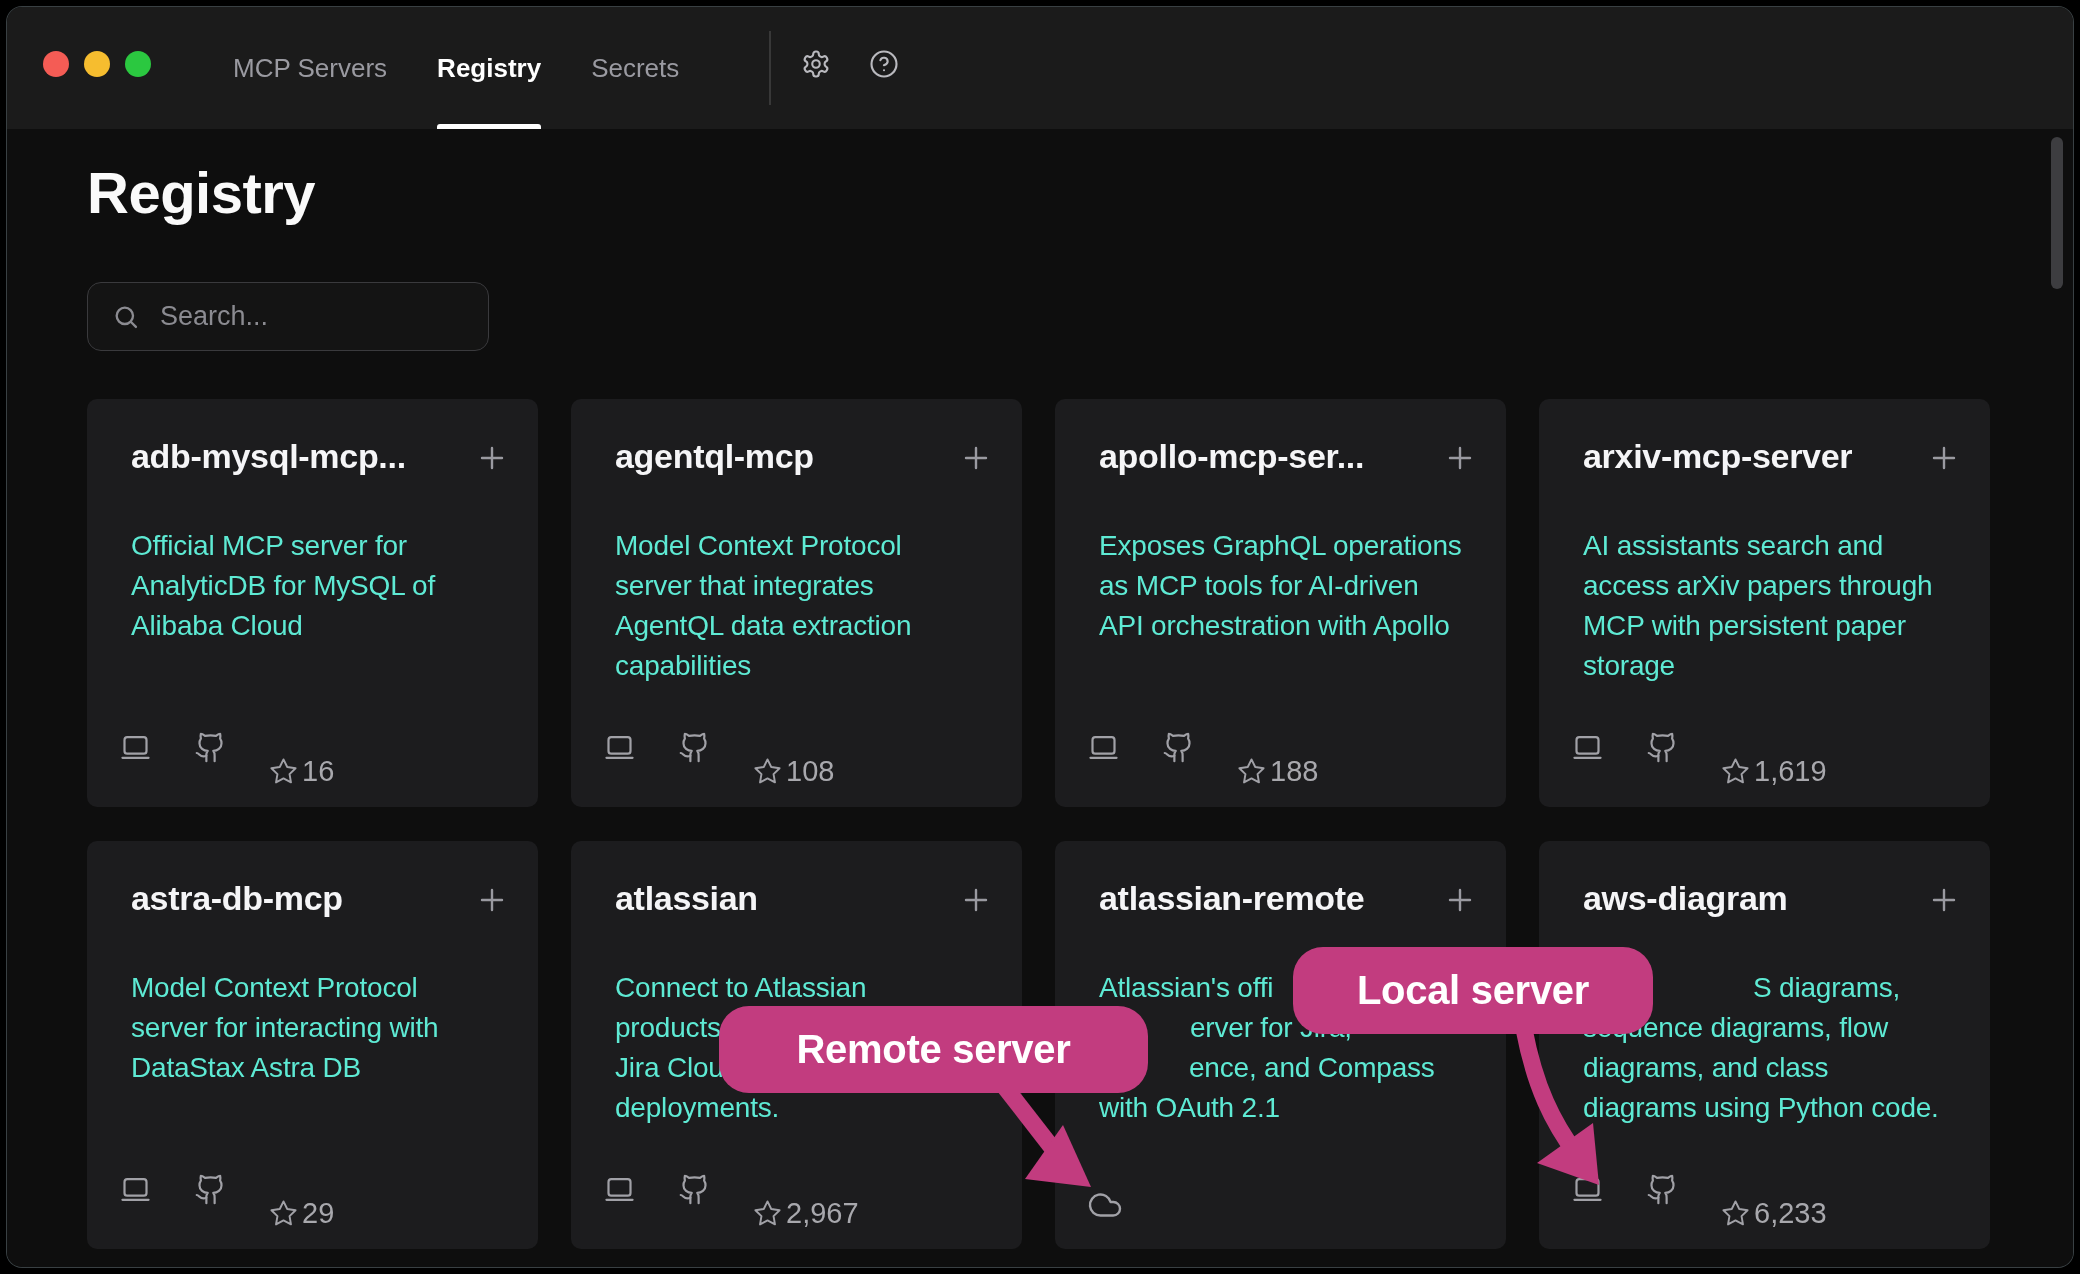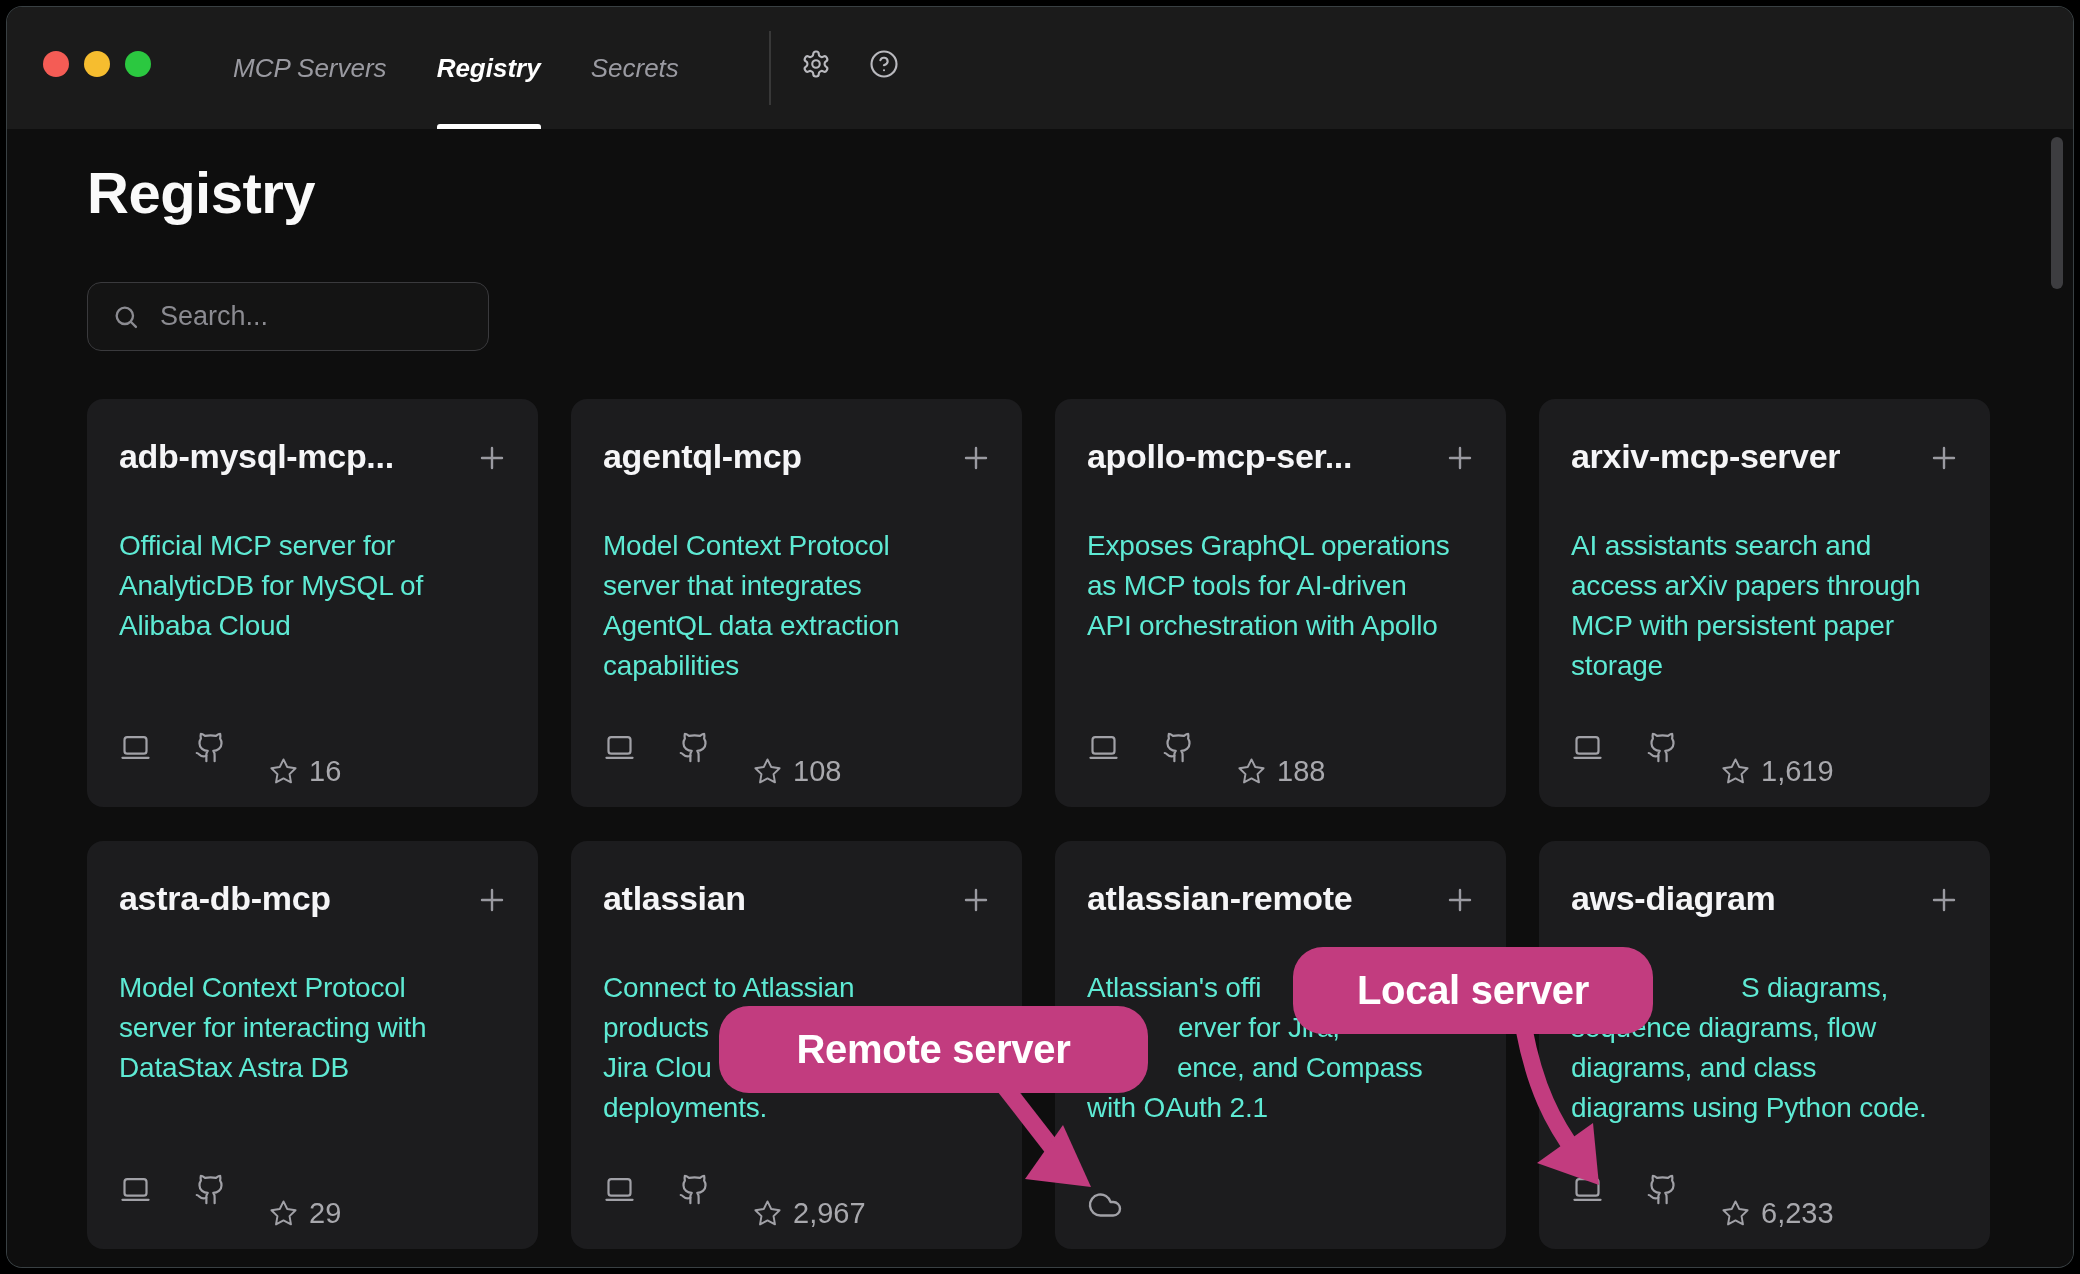--- a/index.html
+++ b/index.html
@@ -3,48 +3,48 @@
 <meta charset="utf-8">
 <style>
   html,body{margin:0;padding:0;width:2080px;height:1274px;background:#000;overflow:hidden;
     font-family:"Liberation Sans","DejaVu Sans",sans-serif;}
   .window{position:absolute;left:6px;top:6px;width:2068px;height:1262px;background:#0e0e0e;
     border-radius:16px;border:1.5px solid rgba(150,170,180,.32);overflow:hidden;box-sizing:border-box;}
   
   .topbar{position:absolute;left:0;top:0;right:0;height:122px;background:#1b1b1b;border-bottom:1px solid #030303;}
   .lights{position:absolute;left:36px;top:44px;display:flex;gap:15px;}
   .light{width:26px;height:26px;border-radius:50%;}
-  .tabs{position:absolute;left:226px;top:0;height:122px;display:flex;gap:50px;align-items:flex-start;font-style:italic;}
+  .tabs{position:absolute;left:226px;top:0;height:122px;display:flex;gap:50px;align-items:flex-start;}
   .tab{position:relative;height:100%;display:flex;align-items:center;font-size:26px;color:#9a9aa1;cursor:default;}
   .tab.active{color:#fff;font-weight:600;}
   .tab.active::after{content:"";position:absolute;left:0;right:0;bottom:0;height:5px;border-radius:3px 3px 0 0;background:#fff;}
   .tb-divider{position:absolute;left:762px;top:24px;width:2px;height:74px;background:#383838;}
   .tb-icon{position:absolute;top:42px;width:30px;height:30px;color:#b9b9be;}
   .tb-icon svg{width:30px;height:30px;display:block;}
   
   .content{position:absolute;left:0;right:0;top:122px;bottom:0;background:#0e0e0e;}
   .page-title{position:absolute;left:80px;top:30px;font-size:58px;font-weight:700;color:#fafafa;letter-spacing:-.5px;}
   .search{position:absolute;left:80px;top:153px;width:402px;height:69px;box-sizing:border-box;
     border:1.5px solid #3a3a3d;border-radius:14px;background:#141414;display:flex;align-items:center;}
   .search svg{width:28px;height:28px;margin-left:24px;color:#8b8b91;flex:none;}
   .search input{background:transparent;border:none;outline:none;color:#ddd;font-size:27px;margin-left:18px;width:360px;
     font-family:"Liberation Sans","DejaVu Sans",sans-serif;}
   .search input::placeholder{color:#8b8b91;}
   .grid{position:absolute;left:80px;top:270px;display:grid;grid-template-columns:repeat(4,451px);grid-auto-rows:408px;gap:34px 33px;}
-  .card{position:relative;background:#1c1c1e;border-radius:16px;box-sizing:border-box;}
+  .card{position:relative;background:#1c1c1e;border-radius:10px;box-sizing:border-box;padding-left:12px;}
   .card-head{display:flex;justify-content:space-between;align-items:flex-start;margin:38px 30px 0 32px;}
   .card-title{font-size:34px;font-weight:700;color:#f5f5f7;white-space:nowrap;letter-spacing:-.3px;}
   .plus{width:32px;height:32px;color:#9a9aa1;margin-top:5px;flex:none;cursor:pointer;}
   .plus svg{width:32px;height:32px;display:block;}
   .card-desc{margin:50px 32px 0 32px;font-size:28px;line-height:40px;color:#5eead4;letter-spacing:-.2px;}
   .desc-line{white-space:nowrap;}
   .card-footer{position:absolute;left:32px;bottom:42px;display:flex;align-items:center;gap:42px;height:36px;color:#a1a1a7;}
   .card-footer svg{display:block;}
   .f-icon{width:33px;height:33px;}
-  .star-group{display:flex;align-items:center;gap:11px;margin-top:48px;}
+  .star-group{display:flex;align-items:center;gap:4px;margin-top:48px;}
   .star-count{font-size:29px;color:#a8a8ad;}
   .card.cloud-card .card-footer{bottom:26px;}
   
   :root{--accent:#c23c7f;}
   .badge{position:absolute;border-radius:30px;background:var(--accent);display:flex;align-items:center;justify-content:center;
     color:#fff;font-weight:700;font-size:40px;z-index:30;letter-spacing:-.3px;}
   .badge.remote{left:712px;top:999px;width:429px;height:87px;}
   .badge.local{left:1286px;top:940px;width:360px;height:87px;}
   .arrow-layer{position:absolute;inset:0;z-index:29;pointer-events:none;}
   .arrow-layer path.shaft{stroke:var(--accent);fill:none;}

